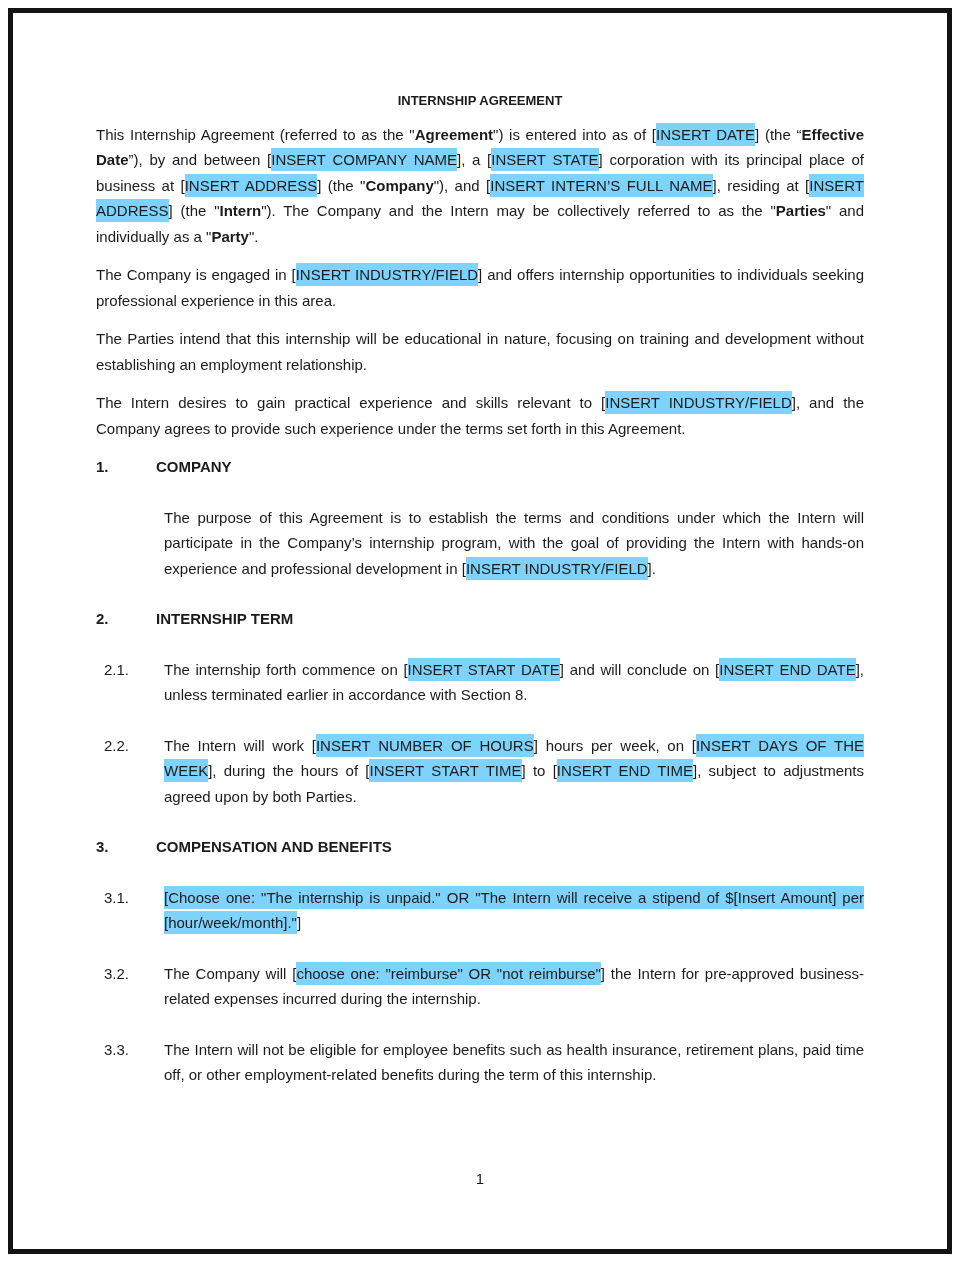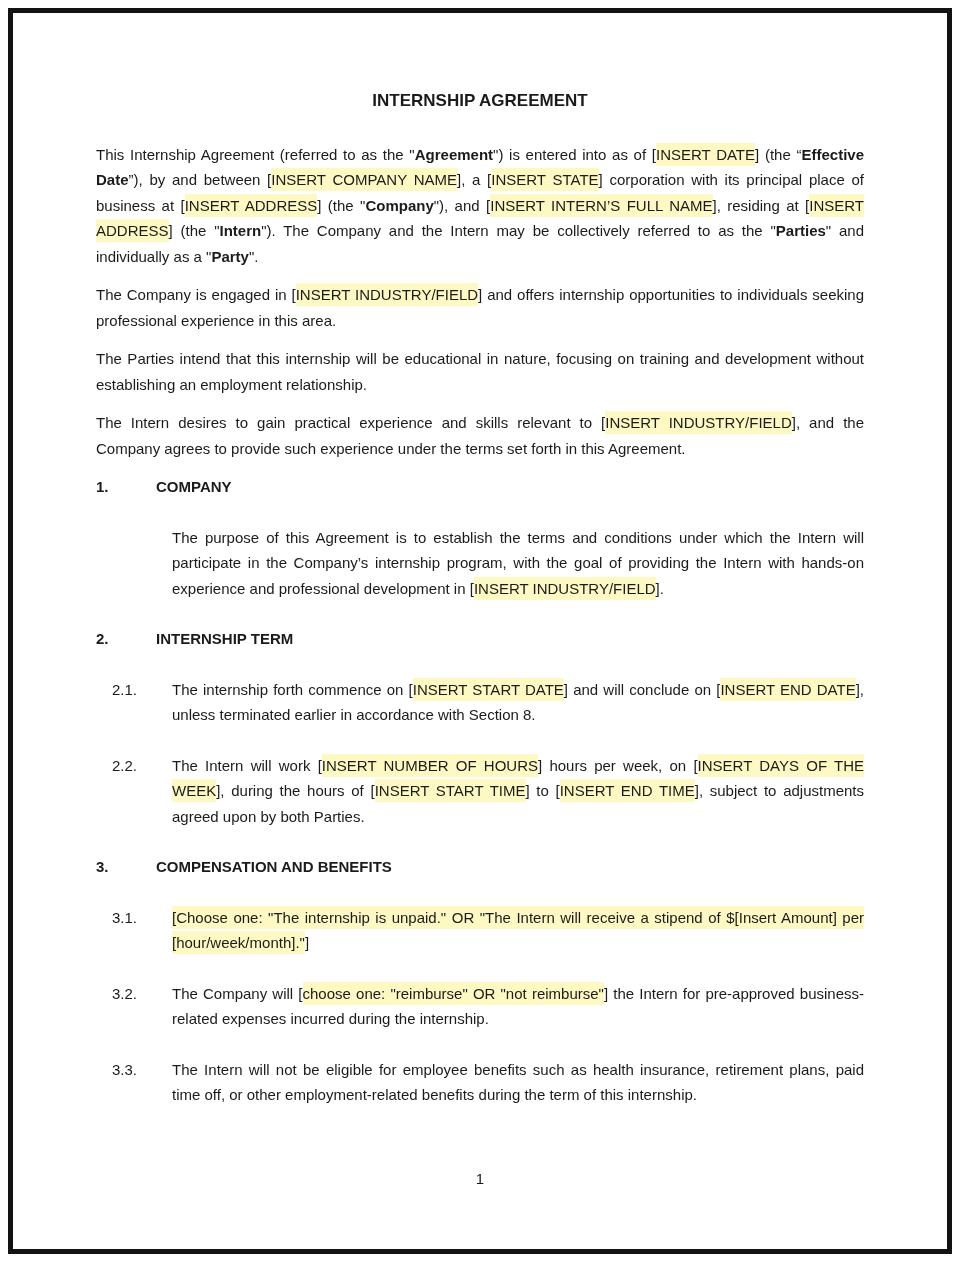--- a/index.html
+++ b/index.html
@@ -22,49 +22,49 @@
     position: absolute;
     left: 96px;
     top: 88px;
     width: 768px;
     font-size: 15px;
     line-height: 25.5px;
   }
   .doc-title {
     text-align: center;
     font-weight: 700;
-    font-size: 17px;
-    margin: 0 0 28px 0;
+    font-size: 13px;
+    margin: 0 0 8px 0;
   }
   .para {
     text-align: justify;
     margin: 0 0 13px 0;
   }
   .sec-heading {
     display: flex;
     font-weight: 700;
     margin: 0 0 25px 0;
   }
   .clause {
     display: flex;
-    margin: 0 0 25px 16px;
+    margin: 0 0 25px 8px;
   }
   .num {
     width: 60px;
     flex: 0 0 60px;
   }
   .clause .num { font-weight: 400; }
   .sec-heading .num { font-weight: 700; }
   .clause-body {
     flex: 1;
     text-align: justify;
   }
   .b { font-weight: 700; }
   .hl {
-    background: #fef9c3;
+    background: #7dd3fc;
     padding: 3px 0;
   }
   .footer {
     position: absolute;
     left: 0;
     top: 1166px;
     width: 100%;
     text-align: center;
     font-size: 15px;
     line-height: 25px;

